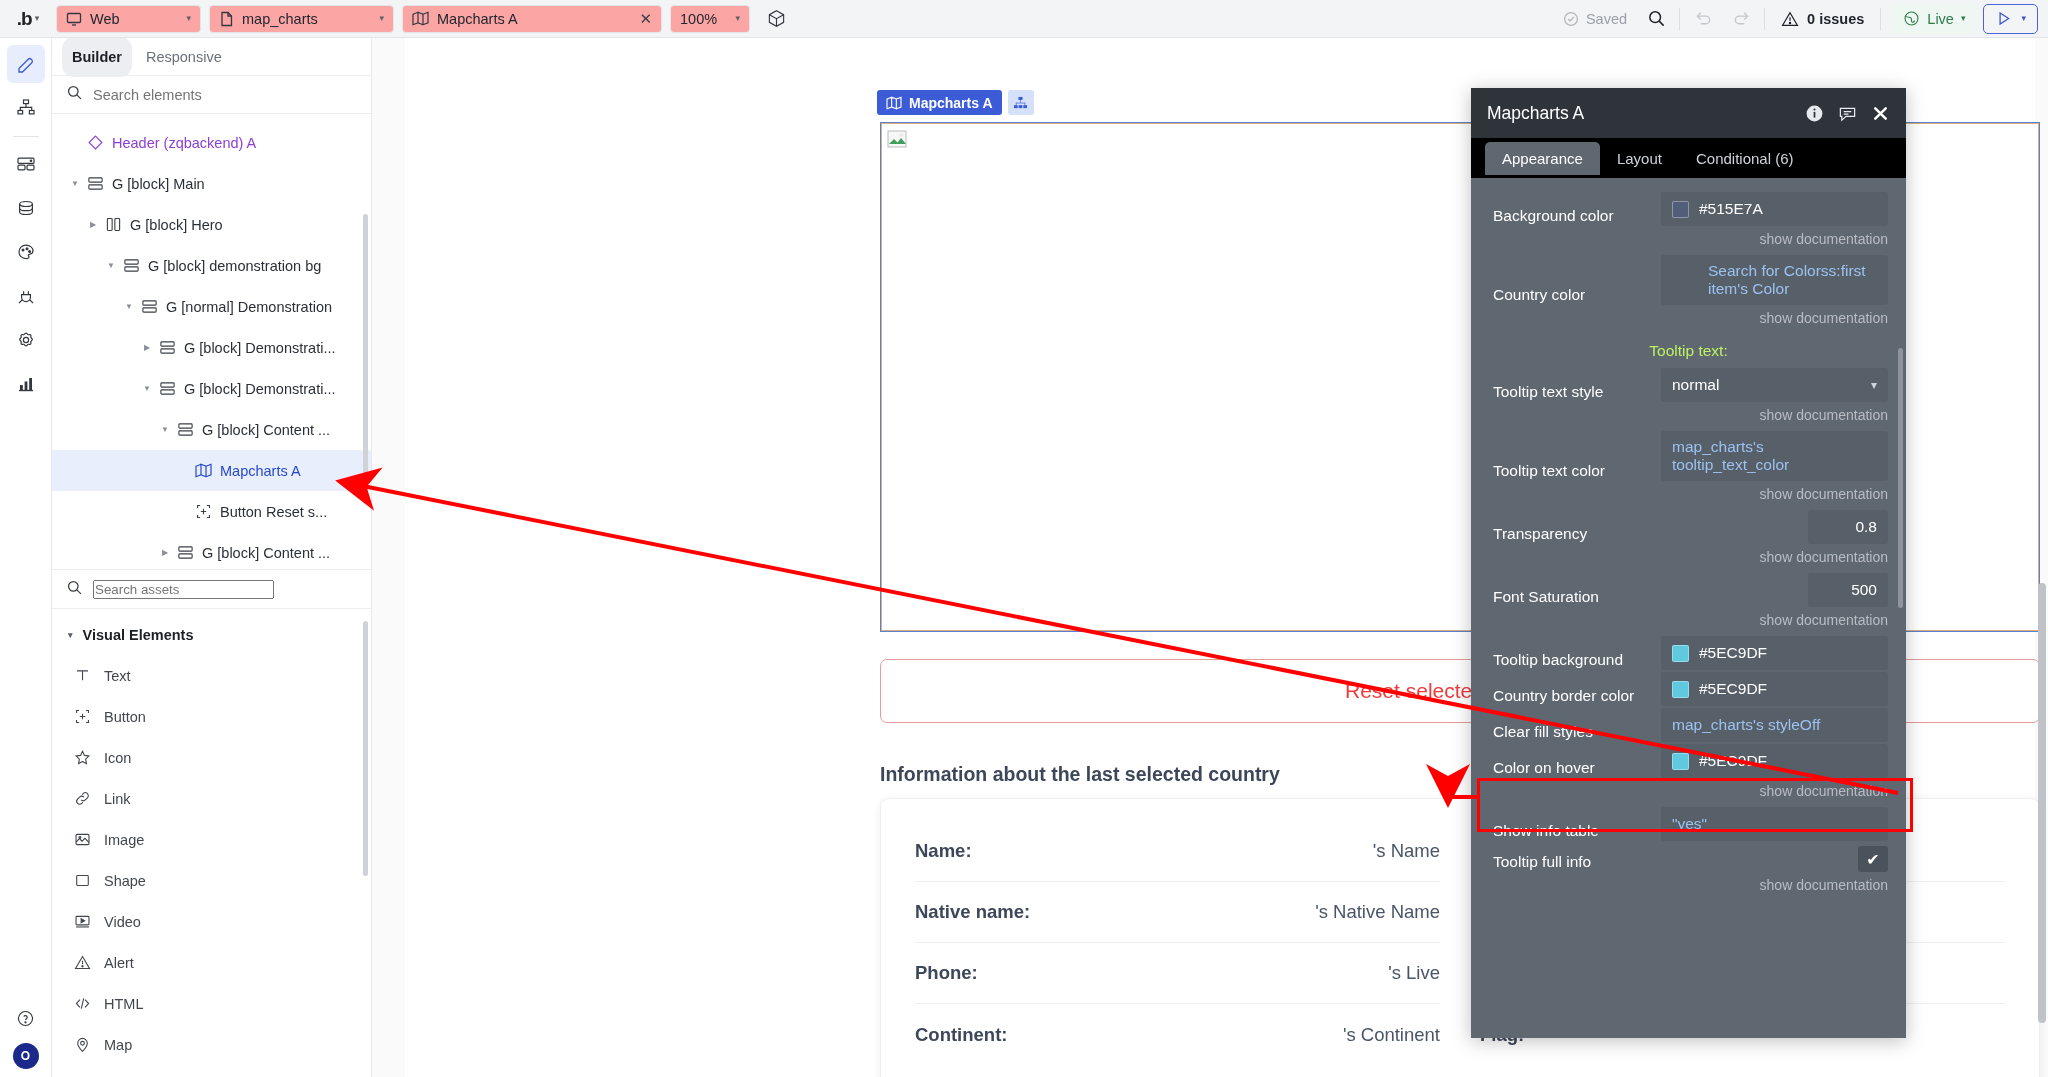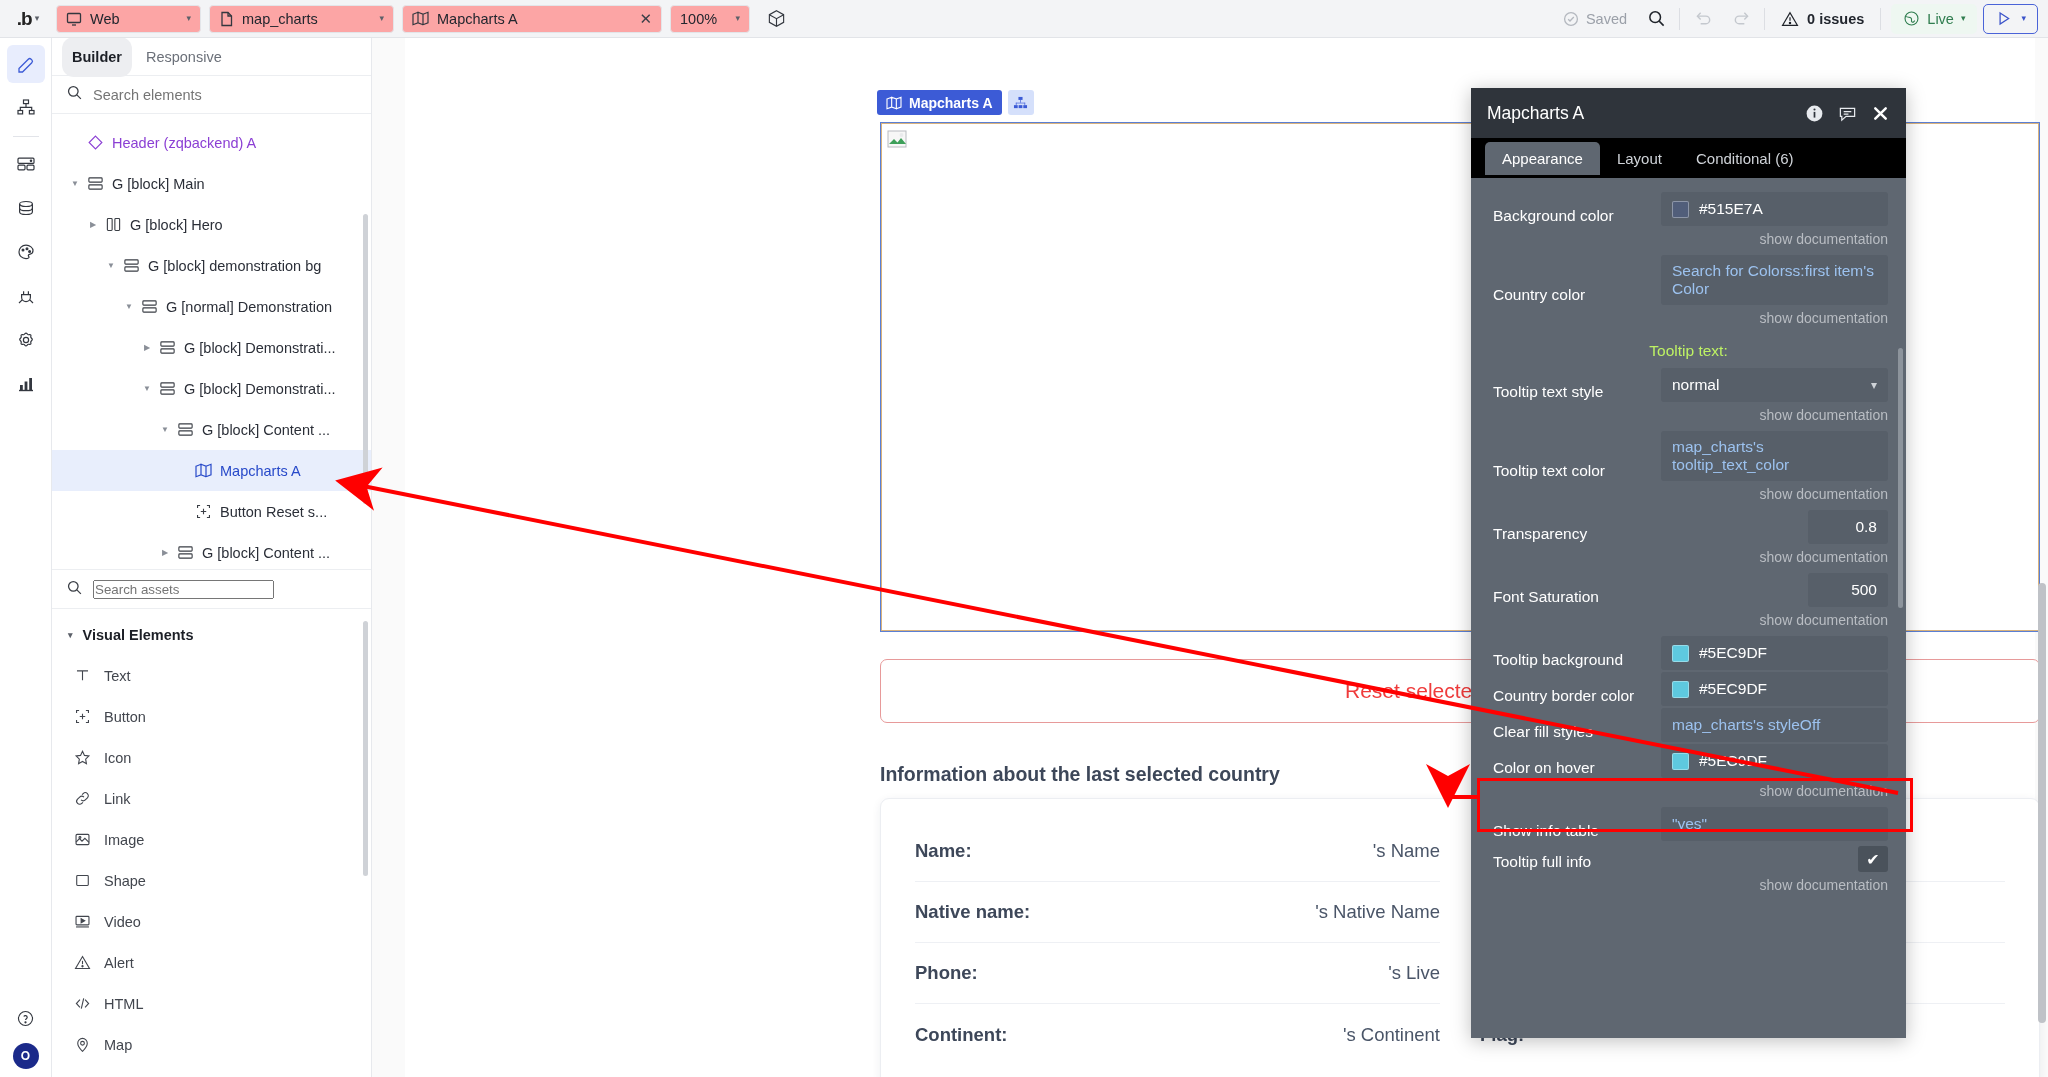--- a/index.html
+++ b/index.html
@@ -672,21 +672,21 @@
         <div class="plabel">Background color</div>
         <div class="pfield">
           <span class="swatch" style="background: rgb(81, 94, 122);"></span>
           <span style="flex: 1 1 0%;">#515E7A</span>
         </div>
       </div>
       <div class="pdoc">show documentation</div>
       <div class="prow">
         <div class="plabel">Country color</div>
         <div class="pfield link">
-          <span style="flex: 1 1 0%;">Search for Colorss:first item's Color</span>
+          <span style="flex: 1 1 0%; margin-left: 36px;">Search for Colorss:first item's Color</span>
         </div>
       </div>
       <div class="pdoc">show documentation</div>
       <div class="psection">Tooltip text:</div>
       <div class="prow">
         <div class="plabel">Tooltip text style</div>
         <div class="pfield sel">
           <span style="flex: 1 1 0%;">normal</span>
           <span class="chev" style="color: rgb(207, 211, 216); font-size: 12px;">▾</span>
         </div>

